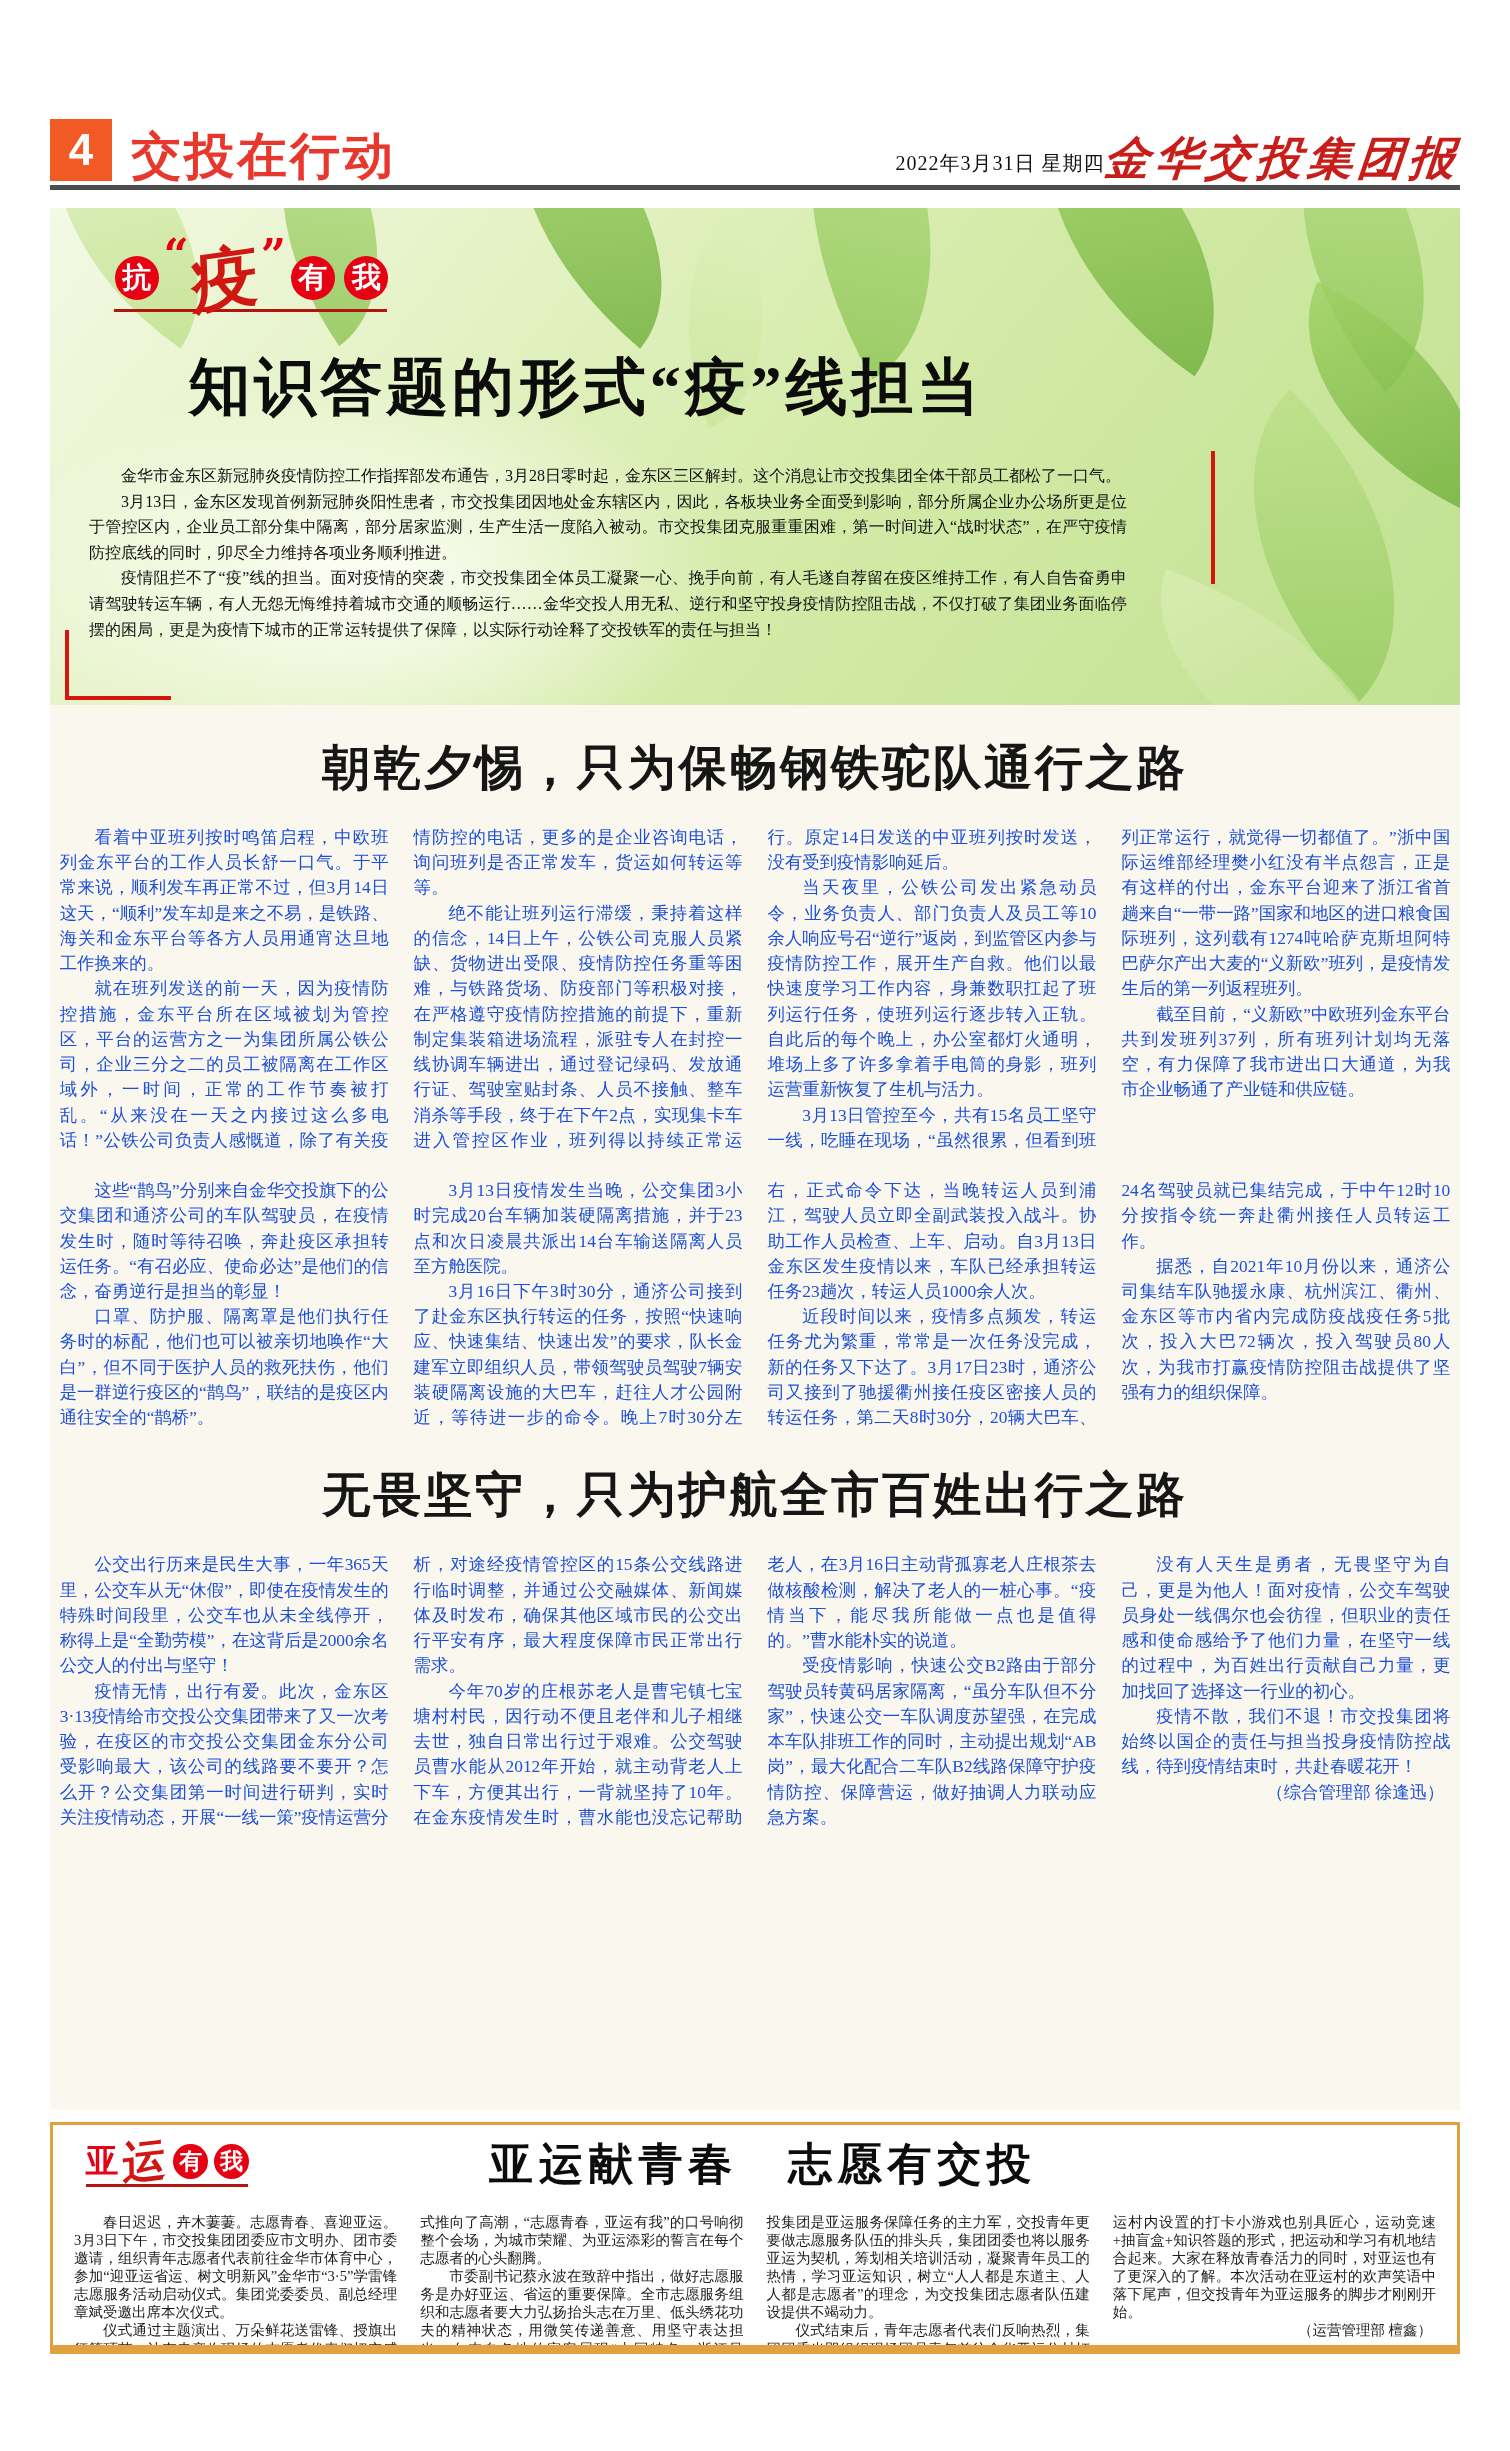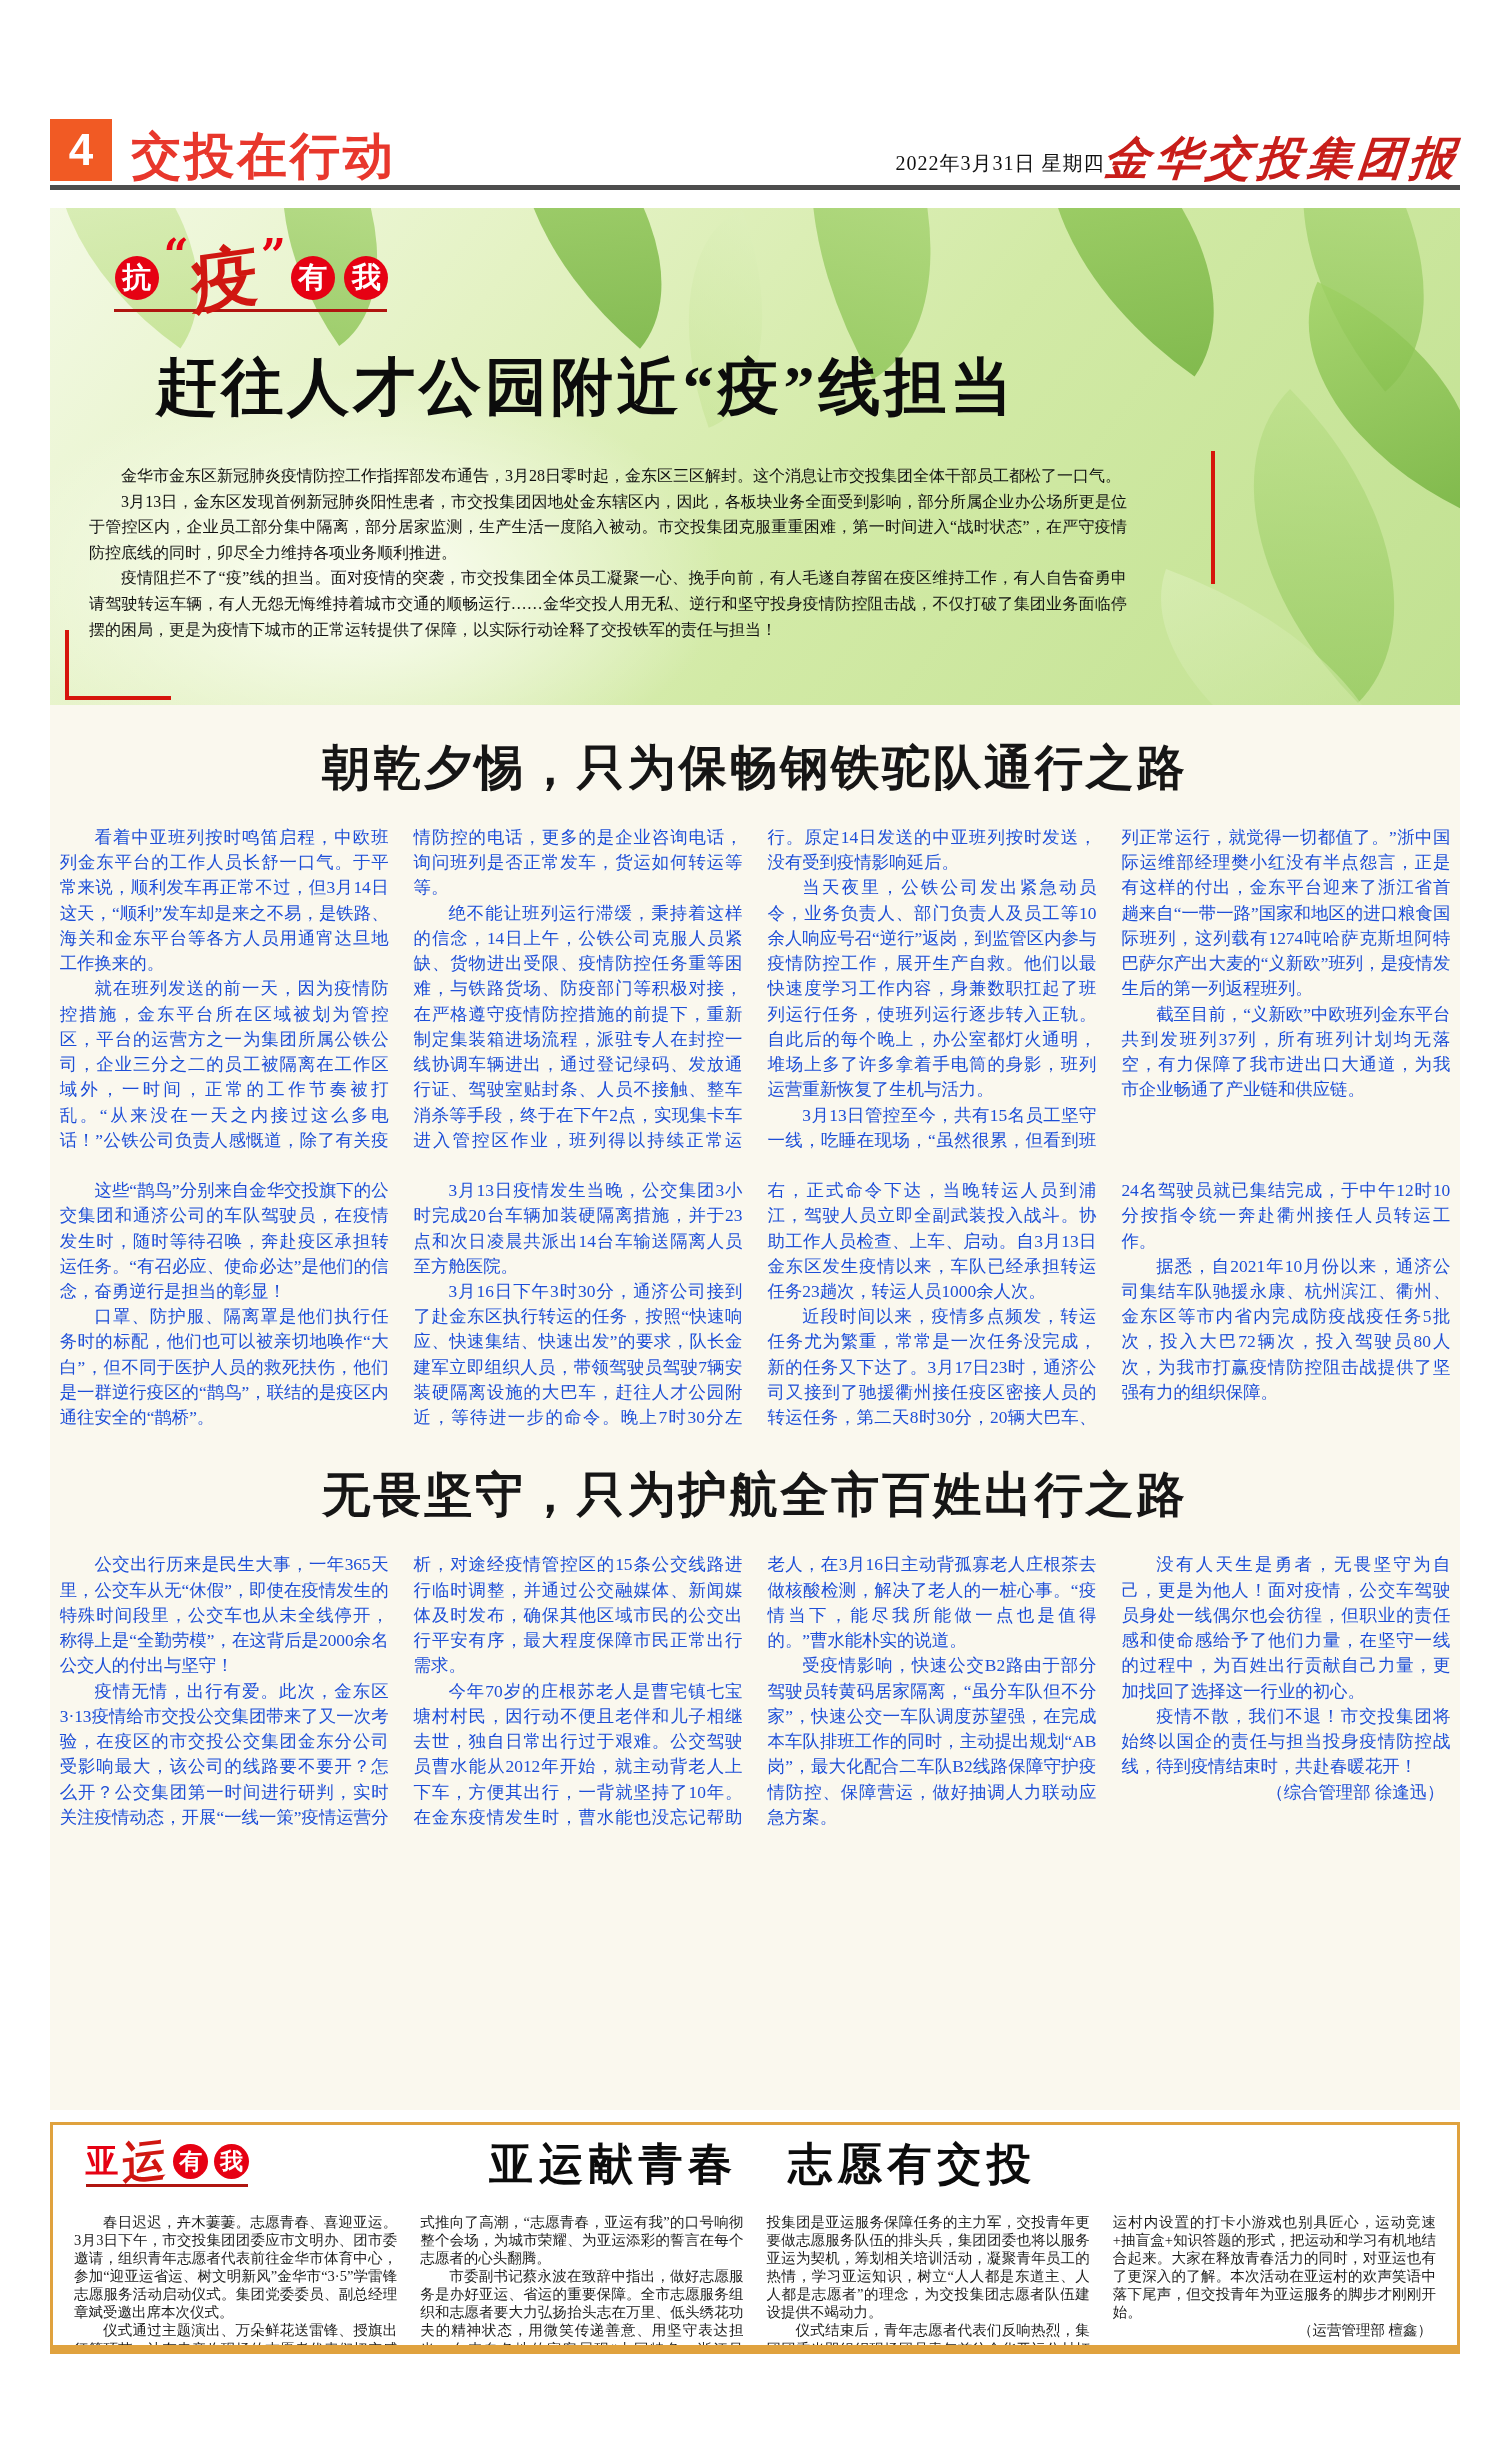--- a/index.html
+++ b/index.html
@@ -112,21 +112,21 @@
   <div class="badge">
     <div class="u"></div>
     <div class="badge-circle">抗</div>
     <div class="badge-quote">“</div>
     <div class="badge-core">疫</div>
     <div class="badge-quote">”</div>
     <div class="badge-circle">有</div>
     <div class="badge-circle">我</div>
   </div>
 
-  <div class="main-headline">赶往人才公园附近“疫”线担当</div>
+  <div class="main-headline">知识答题的形式“疫”线担当</div>
 
   <div class="intro">
       <p>金华市金东区新冠肺炎疫情防控工作指挥部发布通告，3月28日零时起，金东区三区解封。这个消息让市交投集团全体干部员工都松了一口气。</p>
       <p>3月13日，金东区发现首例新冠肺炎阳性患者，市交投集团因地处金东辖区内，因此，各板块业务全面受到影响，部分所属企业办公场所更是位于管控区内，企业员工部分集中隔离，部分居家监测，生产生活一度陷入被动。市交投集团克服重重困难，第一时间进入“战时状态”，在严守疫情防控底线的同时，卯尽全力维持各项业务顺利推进。</p>
       <p>疫情阻拦不了“疫”线的担当。面对疫情的突袭，市交投集团全体员工凝聚一心、挽手向前，有人毛遂自荐留在疫区维持工作，有人自告奋勇申请驾驶转运车辆，有人无怨无悔维持着城市交通的顺畅运行……金华交投人用无私、逆行和坚守投身疫情防控阻击战，不仅打破了集团业务面临停摆的困局，更是为疫情下城市的正常运转提供了保障，以实际行动诠释了交投铁军的责任与担当！</p>
     </div>
 
   <div class="corner-tr"></div>
   <div class="corner-bl-v"></div>
   <div class="corner-bl-h"></div>

